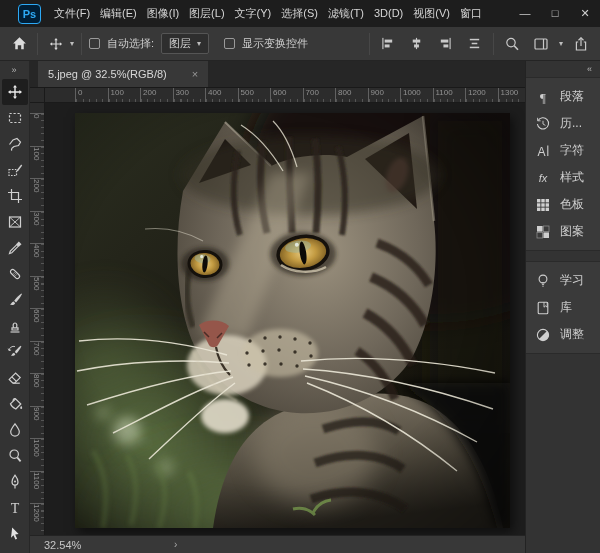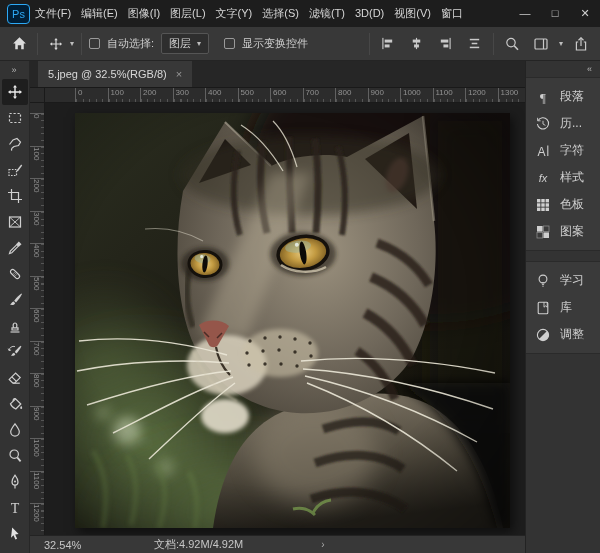--- a/index.html
+++ b/index.html
@@ -1,23 +1,23 @@
 <!DOCTYPE html>
 <html><head>
 <meta charset="utf-8">
 <style>
   *{margin:0;padding:0;box-sizing:border-box}
   body{background:#222;font-family:"Liberation Sans",sans-serif;-webkit-font-smoothing:antialiased}
   .app{position:relative;width:600px;height:553px;background:#333;overflow:hidden;user-select:none}
 
   
   .titlebar{height:27px;background:#1d1d1d;display:flex;align-items:center}
-  .ps-logo{width:23px;height:20px;margin-left:7px;border:1px solid #2da9f5;border-radius:4px;background:#001e36;
-           color:#2da9f5;font-size:11px;font-weight:normal;display:flex;align-items:center;justify-content:center;flex:none}
-  .menus{display:flex;height:100%}
+  .ps-logo{width:23px;height:20px;margin-left:18px;border:1px solid #2da9f5;border-radius:4px;background:#001e36;
+           color:#2da9f5;font-size:11px;font-weight:bold;display:flex;align-items:center;justify-content:center;flex:none}
+  .menus{display:flex;margin-left:8px;height:100%}
   .menu-item{color:#d6d6d6;font-size:11px;line-height:27px;padding:0 5px;white-space:nowrap;cursor:default}
   .win-controls{margin-left:auto;display:flex;height:100%}
   .win-btn{width:30px;text-align:center;color:#cfcfcf;font-size:11px;line-height:27px}
 
   
   .optionsbar{height:34px;background:#383838;border-bottom:1px solid #242424;display:flex;align-items:center;
               padding:0 8px;gap:7px;color:#cdcdcd;font-size:11px;white-space:nowrap}
   .ob-icon{display:flex;align-items:center;justify-content:center;width:22px;height:24px;flex:none}
   .ob-group{display:flex;align-items:center;gap:3px}
   .sep{width:1px;height:22px;background:#2b2b2b;border-right:1px solid #474747;flex:none}
@@ -35,21 +35,21 @@
   .toolbar{width:30px;background:#333;border-right:1px solid #272727;display:flex;flex-direction:column;align-items:center;flex:none}
   .tb-expand{height:18px;line-height:18px;color:#b5b5b5;font-size:9px;width:100%;text-align:center;letter-spacing:1px}
   .tool{width:26px;height:26px;display:flex;align-items:center;justify-content:center;border-radius:2px}
   .tool.selected{background:#1e1e1e}
   .tool svg{stroke:#cfcfcf;fill:none;stroke-width:1.2}
   .tool.selected svg{stroke:#f0f0f0}
 
   
   .center{flex:1;display:flex;flex-direction:column;background:#1d1d1d;min-width:0}
   .tabbar{height:27px;background:#262626;display:flex;align-items:stretch;border-bottom:1px solid #191919}
-  .tab{margin-left:8px;background:#383838;display:flex;align-items:center;gap:9px;padding:0 10px;
+  .tab{margin-left:8px;background:#383838;display:flex;align-items:center;gap:25px;padding:0 10px;
        color:#d8d8d8;font-size:11px}
   .tab-close{color:#969696;font-size:11px}
   .canvas{flex:1;position:relative;overflow:hidden;background:#1d1d1d}
   .ruler-corner{position:absolute;left:0;top:0;width:15px;height:15px;background:#2c2c2c;
                 border-right:1px solid #1a1a1a;border-bottom:1px solid #1a1a1a;z-index:3}
   .ruler-h{position:absolute;left:15px;top:0;right:0;height:15px;background:#2c2c2c;border-bottom:1px solid #1a1a1a;
            display:flex;padding-left:30px;overflow:hidden;z-index:2}
   .rh-cell{width:32.5px;flex:none;position:relative;border-left:1px solid #616161}
   .rh-cell::after{content:'';position:absolute;left:0;right:0;bottom:0;height:3px;
            background:repeating-linear-gradient(90deg,#555 0 1px,transparent 1px 6.5px)}
@@ -557,21 +557,20 @@
             </g>
             <path d="M118 238c8 22 24 40 44 50" stroke="#cfc6ae" stroke-width="2" opacity=".5" fill="none" filter="url(#b1)"></path>
             <path d="M238 400c4-8 10-12 18-13M240 402c-6-6-14-8-22-6" stroke="#7da051" stroke-width="3" fill="none" opacity=".8"></path>
             <rect width="435" height="415" fill="url(#vig)"></rect>
           </svg>
         </div>
       </div>
 
       <div class="statusbar">
         <span class="sb-zoom">32.54%</span>
-        <span class="sb-doc">文档:4.92M/4.92M</span>
         <span class="sb-exp">›</span>
       </div>
     </div>
 
     <div class="rightpanel">
       <div class="rp-head">
         <span>«</span>
       </div>
       <div class="rp-group">
         <div class="rp-item">

